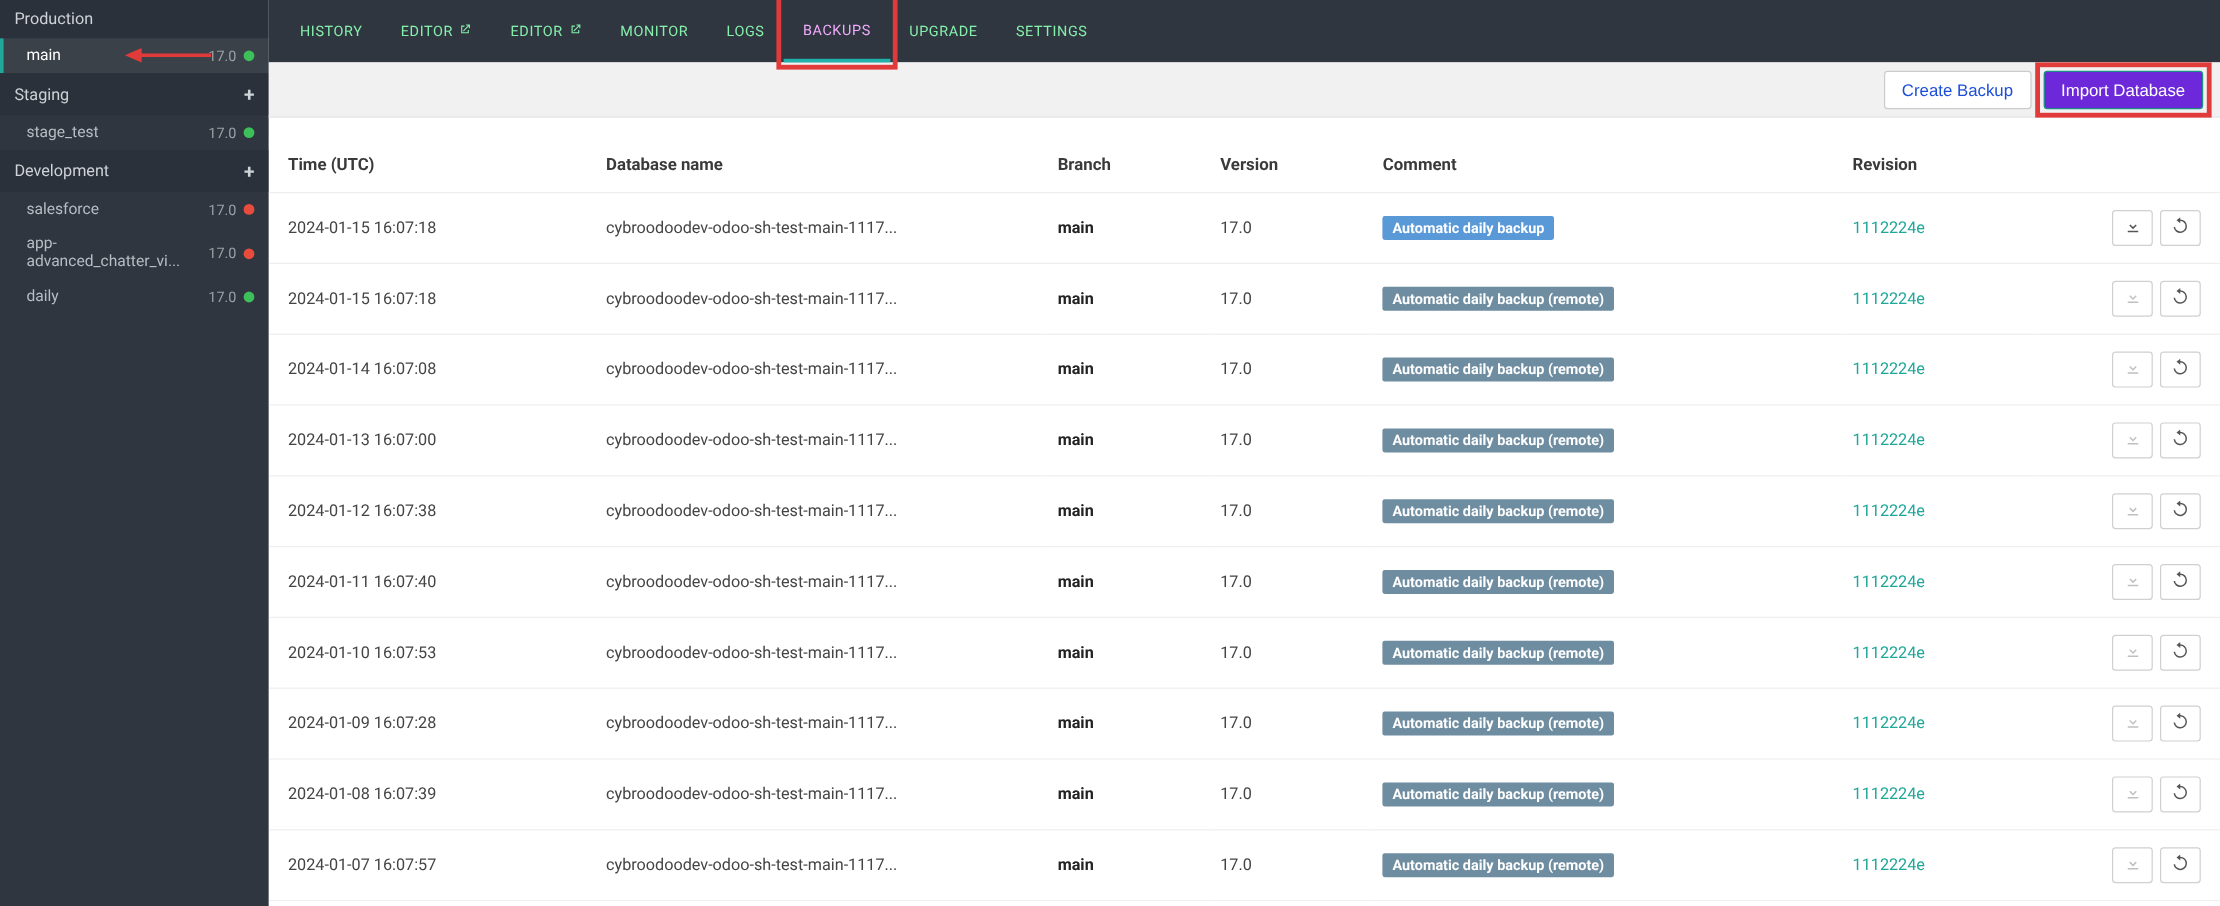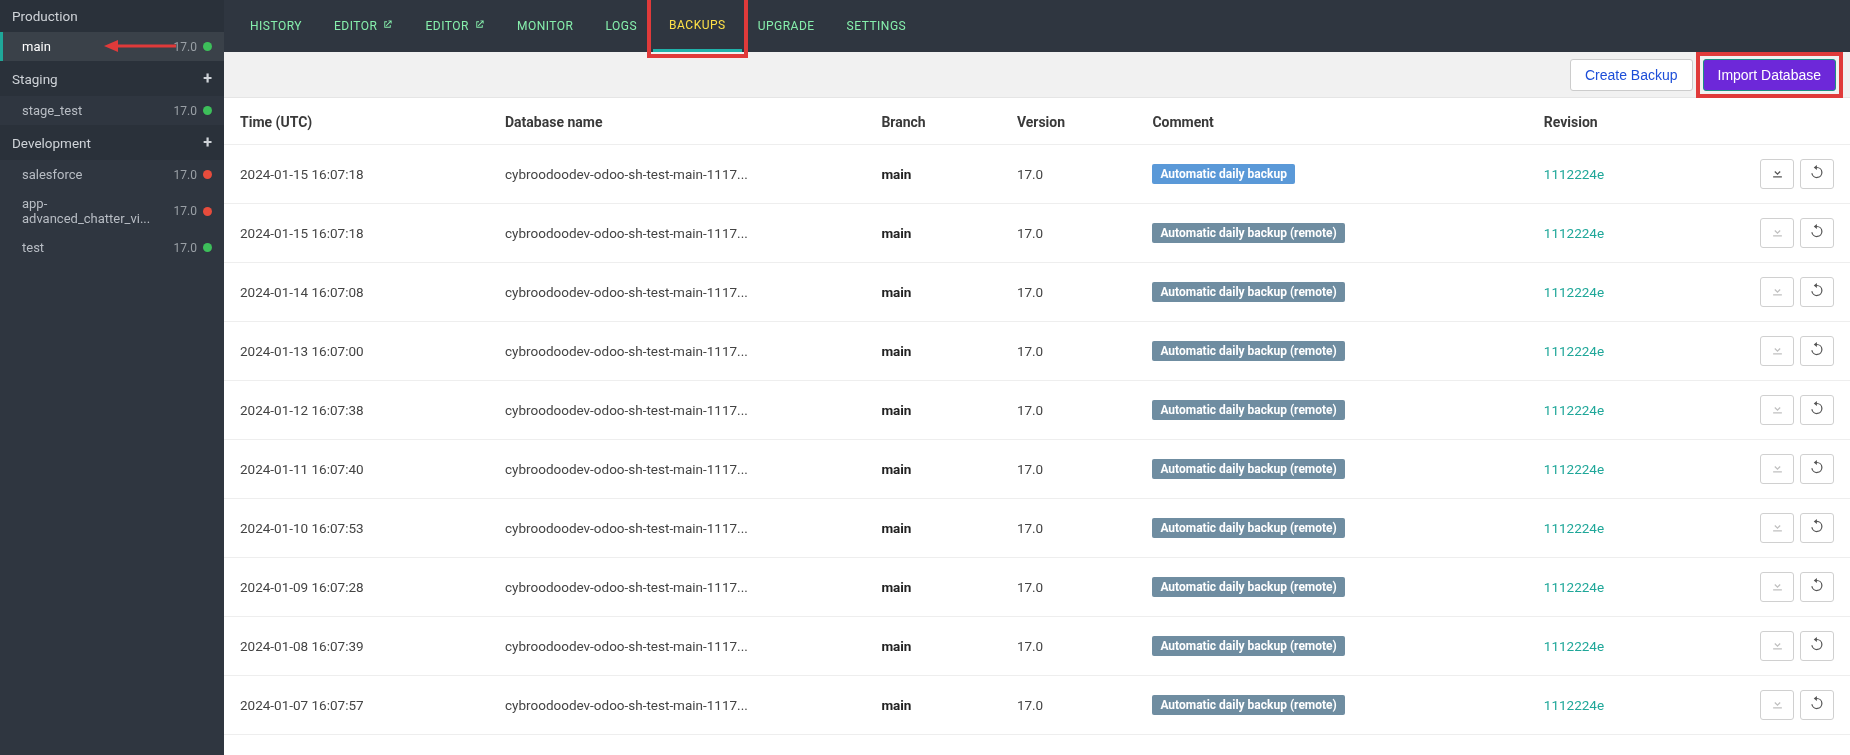--- a/index.html
+++ b/index.html
@@ -67,21 +67,21 @@
   .tab {
     color: #86efac;
     font-size: 12px;
     letter-spacing: 0.5px;
     padding: 0 16px;
     height: 100%;
     display: flex; align-items: center; gap: 5px;
     cursor: pointer;
   }
   .tab.active {
-    color: #fde047;
+    color: #f0abfc;
     border-bottom: 3px solid #20b2aa;
   }
   .tab .ext { font-size: 11px; }
   .tab-highlight {
     position: absolute; inset: -6px -6px -6px -6px;
     border: 4px solid #e03a3a;
     pointer-events: none;
   }
 
   
@@ -108,21 +108,21 @@
     color: #fff;
   }
   .btn-highlight-wrap { position: relative; display: inline-block; }
   .btn-highlight {
     position: absolute; inset: -7px -7px -7px -7px;
     border: 4px solid #e03a3a;
     pointer-events: none;
   }
 
   
-  .content { padding: 0 0 0 0; overflow: auto; }
+  .content { padding: 16px 0 0 0; overflow: auto; }
   table.backups {
     width: 100%;
     border-collapse: collapse;
     font-size: 13.5px;
   }
   table.backups th {
     text-align: left;
     font-weight: 700;
     color: #3a3a3a;
     padding: 16px 10px 14px;
@@ -217,21 +217,21 @@
         </span>
       </div>
       <div class="side-item">
         <span>app-advanced_chatter_vi...</span>
         <span class="side-right">
           <span class="ver">17.0</span>
           <span class="dot red"></span>
         </span>
       </div>
       <div class="side-item">
-        <span>test</span>
+        <span>daily</span>
         <span class="side-right">
           <span class="ver">17.0</span>
           <span class="dot green"></span>
         </span>
       </div>
     </div>
 
   <div class="main">
 
     <div class="topnav" id="topnav">

